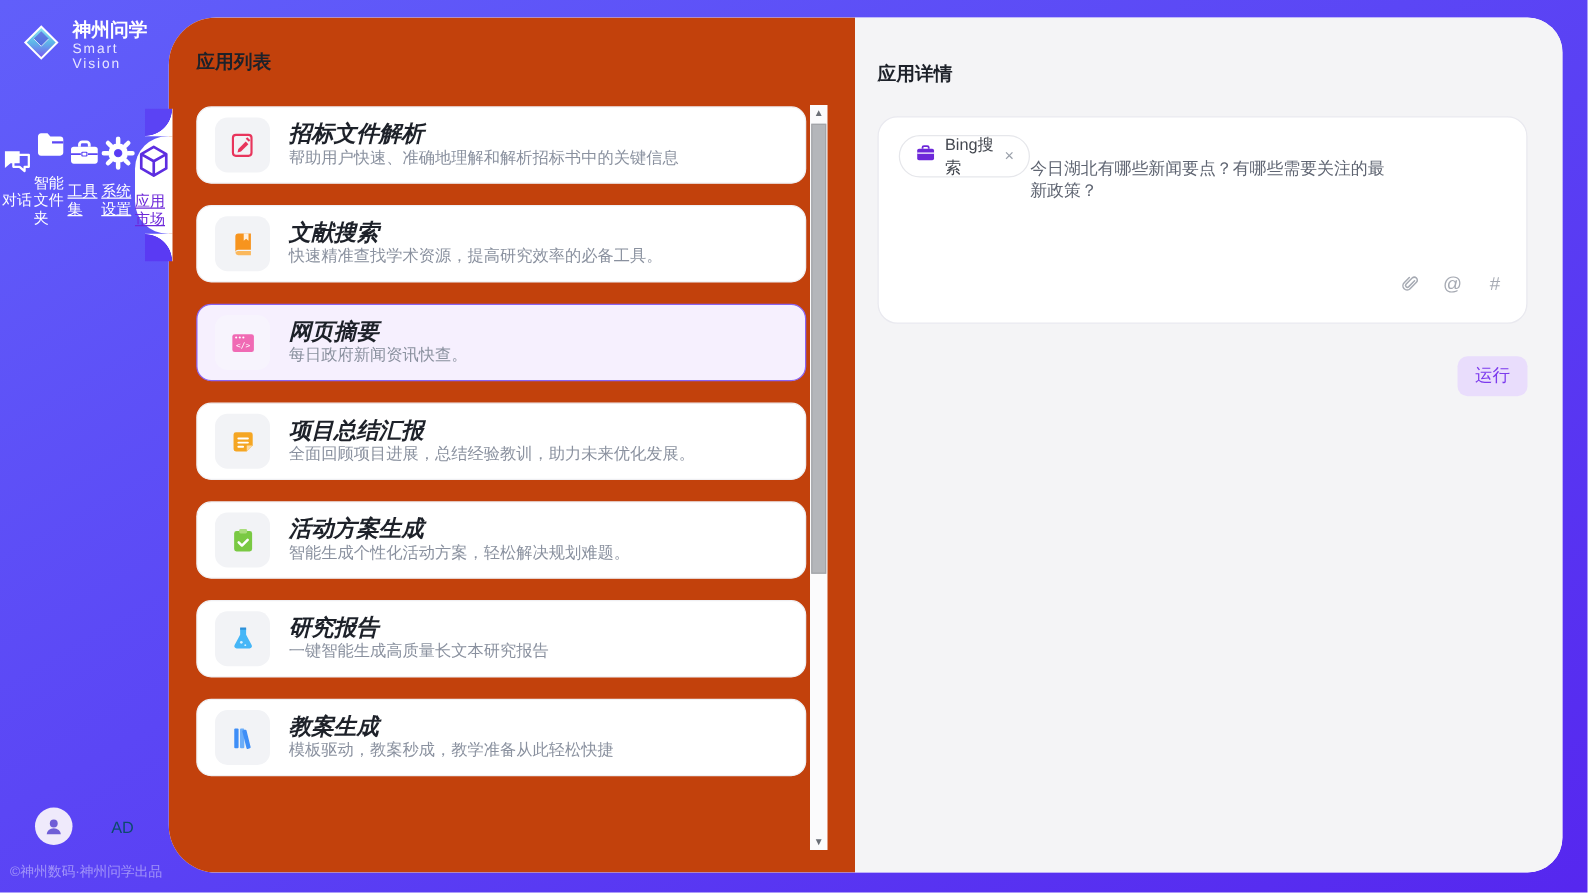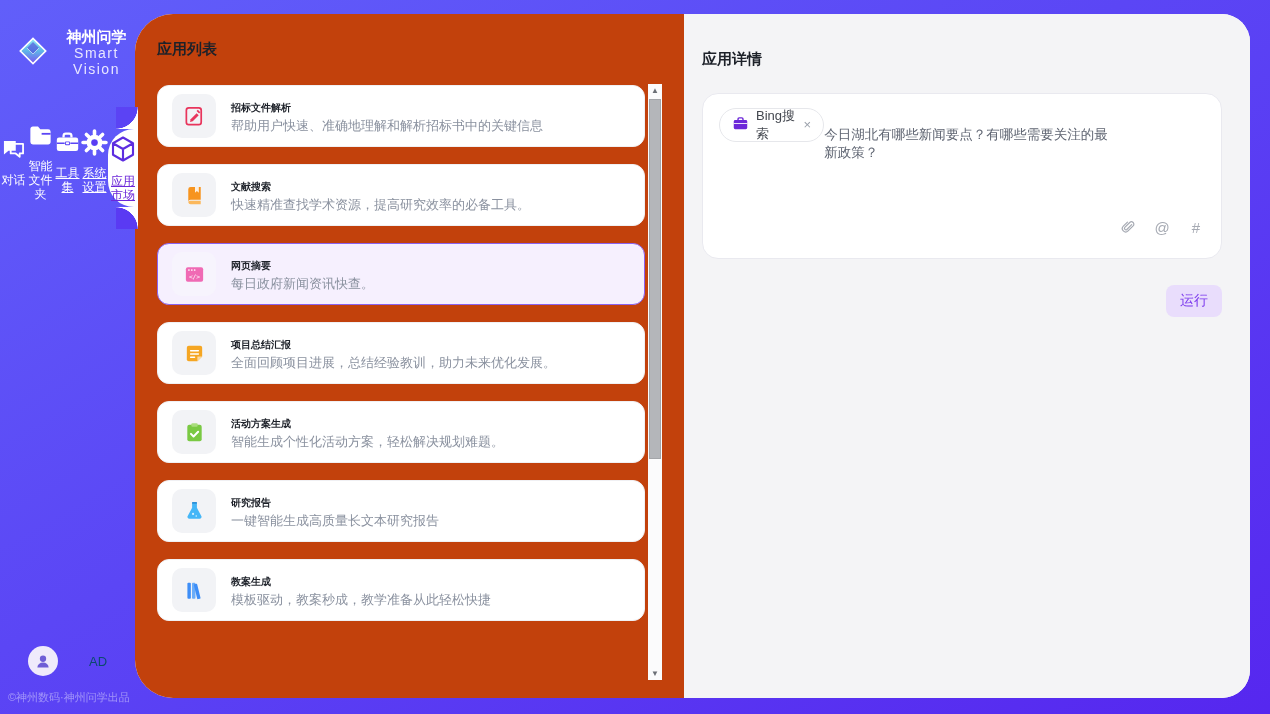--- a/index.html
+++ b/index.html
@@ -3,24 +3,24 @@
 <meta charset="utf-8">
 <style>
   html,body{margin:0;padding:0;}
   body{
     width:1270px;height:714px;overflow:hidden;position:relative;
     background:linear-gradient(150deg,#615ffa 0%,#5b46f5 45%,#5627ef 100%);
     font-family:"Liberation Sans","DejaVu Sans",sans-serif;
     -webkit-font-smoothing:antialiased;
   }
   
-  .sidebar{position:absolute;left:0;top:12px;bottom:0;width:135px;z-index:3;text-align:center;}
+  .sidebar{position:absolute;left:0;top:0;bottom:0;width:135px;z-index:3;}
   .logo-row{display:flex;align-items:center;gap:8px;margin:16px 0 0 16px;}
   .logo-name{color:#fff;font-size:15px;font-weight:bold;line-height:17px;}
-  .logo-sub{color:#e8e6ff;font-size:14px;letter-spacing:1.5px;}
+  .logo-sub{color:#e8e6ff;font-size:11px;letter-spacing:1.5px;}
   .nav{display:flex;margin-top:52px;}
   .nav-item{
     display:flex;flex-direction:column;align-items:center;gap:7px;
     color:#fff;font-size:12px;height:64px;margin-bottom:44px;justify-content:center;
     cursor:pointer;
   }
   .nav-item .lbl{line-height:14px;}
   .nav-item.u .lbl{text-decoration:underline;}
   .nav-item.active{
     position:relative;align-self:flex-end;width:110px;height:78px;
@@ -47,21 +47,21 @@
   .app-list{margin-top:26px;width:488px;display:flex;flex-direction:column;gap:17px;}
   .app-card{
     height:62px;border:1px solid #f0f0f3;border-radius:12px;background:#fff;
     display:flex;align-items:center;gap:15px;padding:0 14px;cursor:pointer;flex:none;
     box-sizing:border-box;
   }
   .app-card.selected{background:#f6f0fe;border:1.5px solid #8a63f0;}
   .tile{width:44px;height:44px;border-radius:10px;background:#f2f3f6;display:flex;align-items:center;justify-content:center;flex:none;}
   .app-card.selected .tile{background:#f7f4fd;}
   .app-txt{display:flex;flex-direction:column;gap:4px;min-width:0;}
-  .app-title{font-size:10px;font-weight:bold;color:#1d2129;line-height:15px;}
+  .app-title{font-size:18px;font-weight:bold;color:#1d2129;line-height:15px;font-style:italic;}
   .app-desc{font-size:13px;color:#8a919f;line-height:14px;white-space:nowrap;}
   
   .sb{position:absolute;right:22px;top:70px;bottom:18px;width:14px;background:#fbfbfc;display:flex;flex-direction:column;align-items:center;}
   .sb-btn{height:13px;width:14px;font-size:8px;color:#6b6f76;display:flex;align-items:center;justify-content:center;cursor:pointer;}
   .sb-track{flex:1;width:12px;position:relative;}
   .sb-thumb{position:absolute;top:2px;left:0;width:12px;height:360px;background:#b4b6ba;border:1px solid #a3a5a9;box-sizing:border-box;cursor:pointer;}
   
   .detail-panel{flex:1;background:#f4f4f6;padding:36px 28px 0 18px;box-sizing:border-box;}
   .detail-card{
     margin-top:24px;background:#fff;border:1px solid #e9e9ef;border-radius:16px;

